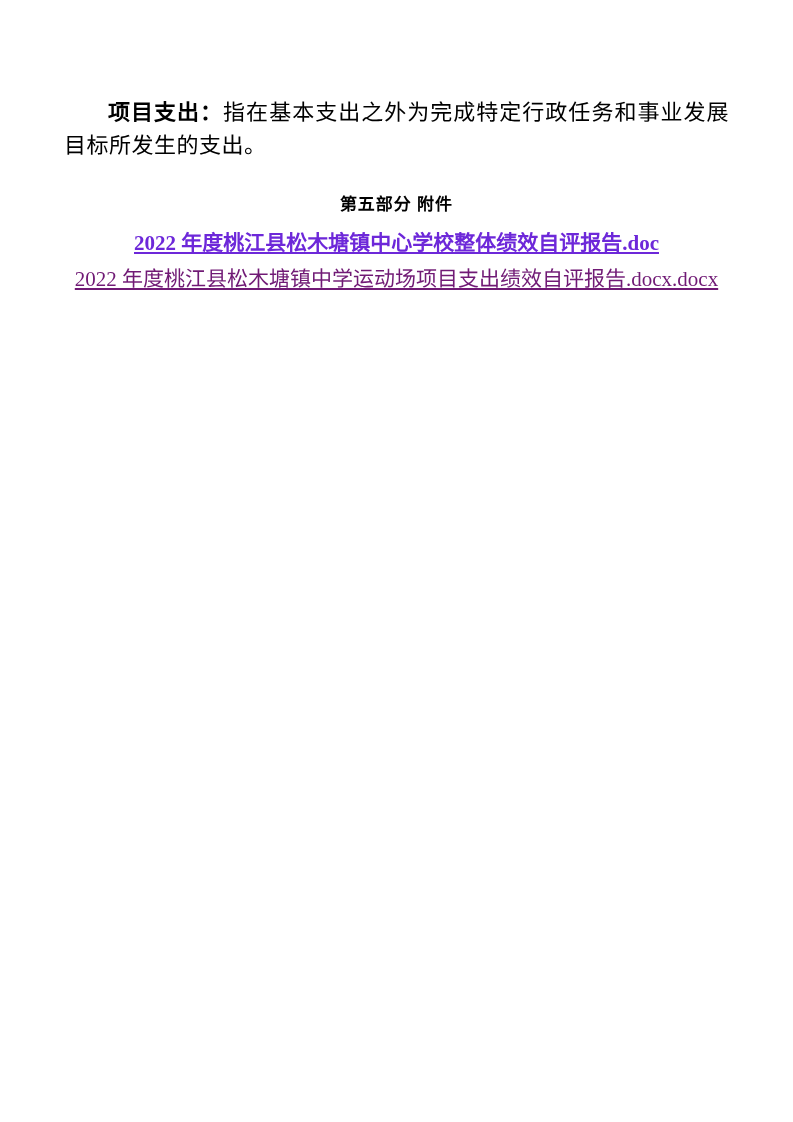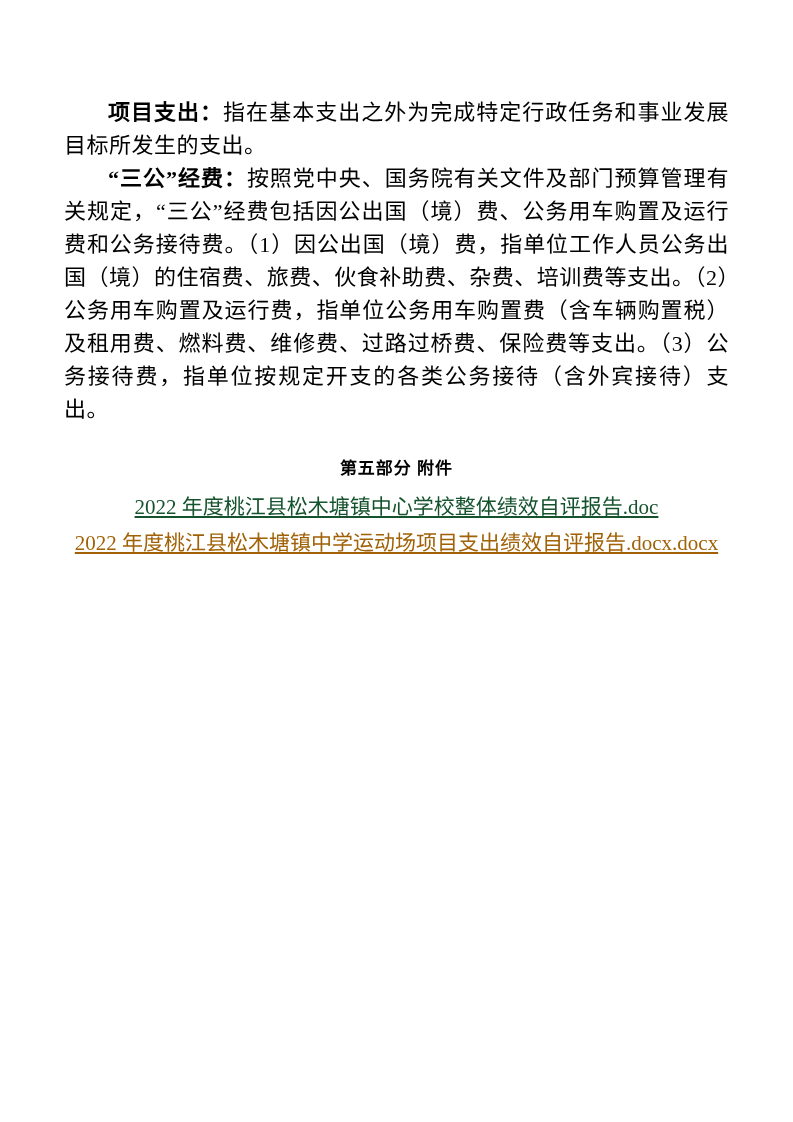--- a/index.html
+++ b/index.html
@@ -55,29 +55,28 @@
 </head>
 <body>
 
 <div class="page" style="color: rgb(0, 0, 0); background: rgb(255, 255, 255);">
 
   <div class="body-text">
 
     <p class="para"><span class="lead">项目支出：</span><span>指在基本支出之外为完成特定行政任务和事业发展目标所发生的支出。</span></p>
 
 
-    <p class="para"><span class="lead">“三公”经费：</span><span>按照党中央、国务院有关文件及部门预算管理有关规定，“三公”经费包括因公出国（境）费、公务用车购置及运行费和公务接待费。（1）因公出国（境）费，指单位工作人员公务出国（境）的住宿费、旅费、伙食补助费、杂费、培训费等支出。（2）公务用车购置及运行费，指单位公务用车购置费（含车辆购置税）及租用费、燃料费、维修费、过路过桥费、保险费等支出。（3）公务接待费，指单位按规定开支的各类公务接待（含外宾接待）支出。</span></p>
 
 
   </div>
 
   <h2 class="section-heading">第五部分 附件</h2>
 
   <div class="attachments">
     <div class="att-line">
-      <a href="#" style="color: #14532d;">2022 年度桃江县松木塘镇中心学校整体绩效自评报告.doc</a>
+      <a href="#" style="color: #6d28d9; font-weight: bold;">2022 年度桃江县松木塘镇中心学校整体绩效自评报告.doc</a>
     </div>
     <div class="att-line">
-      <a href="#" style="color: #a16207;">2022 年度桃江县松木塘镇中学运动场项目支出绩效自评报告.docx.docx</a>
+      <a href="#" style="color: #701a75;">2022 年度桃江县松木塘镇中学运动场项目支出绩效自评报告.docx.docx</a>
     </div>
   </div>
 
 </div>
 
 </body></html>

